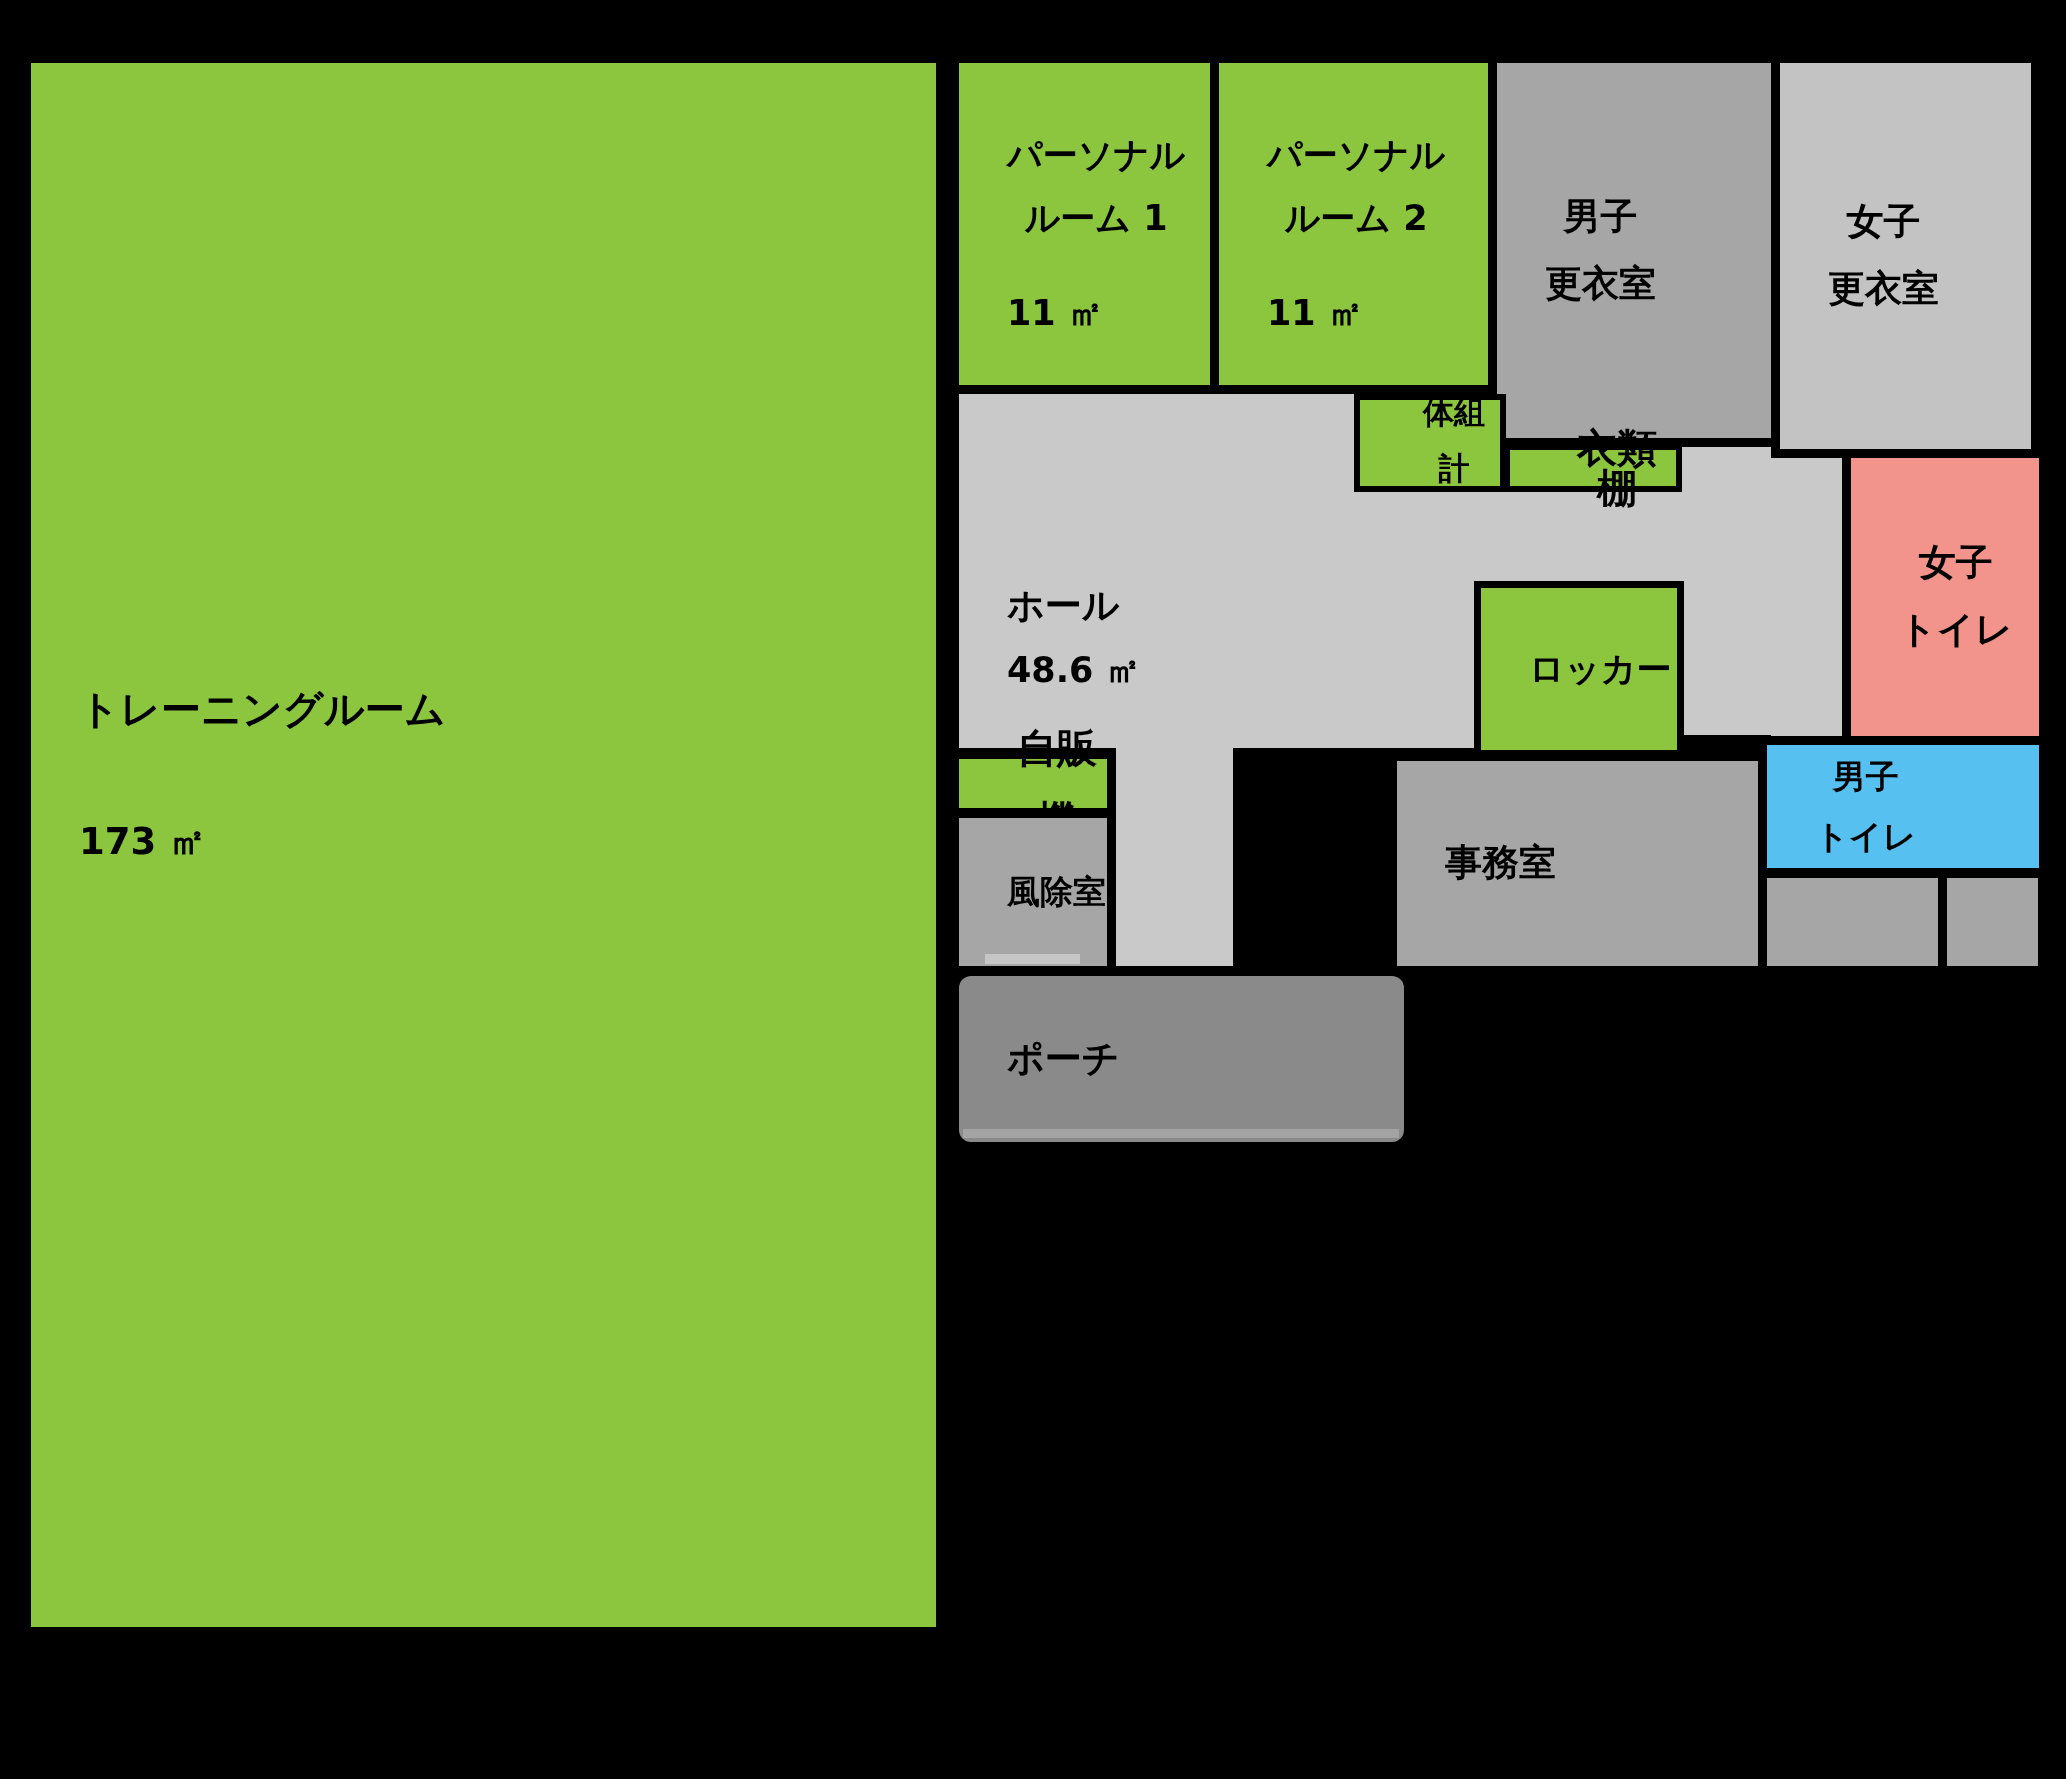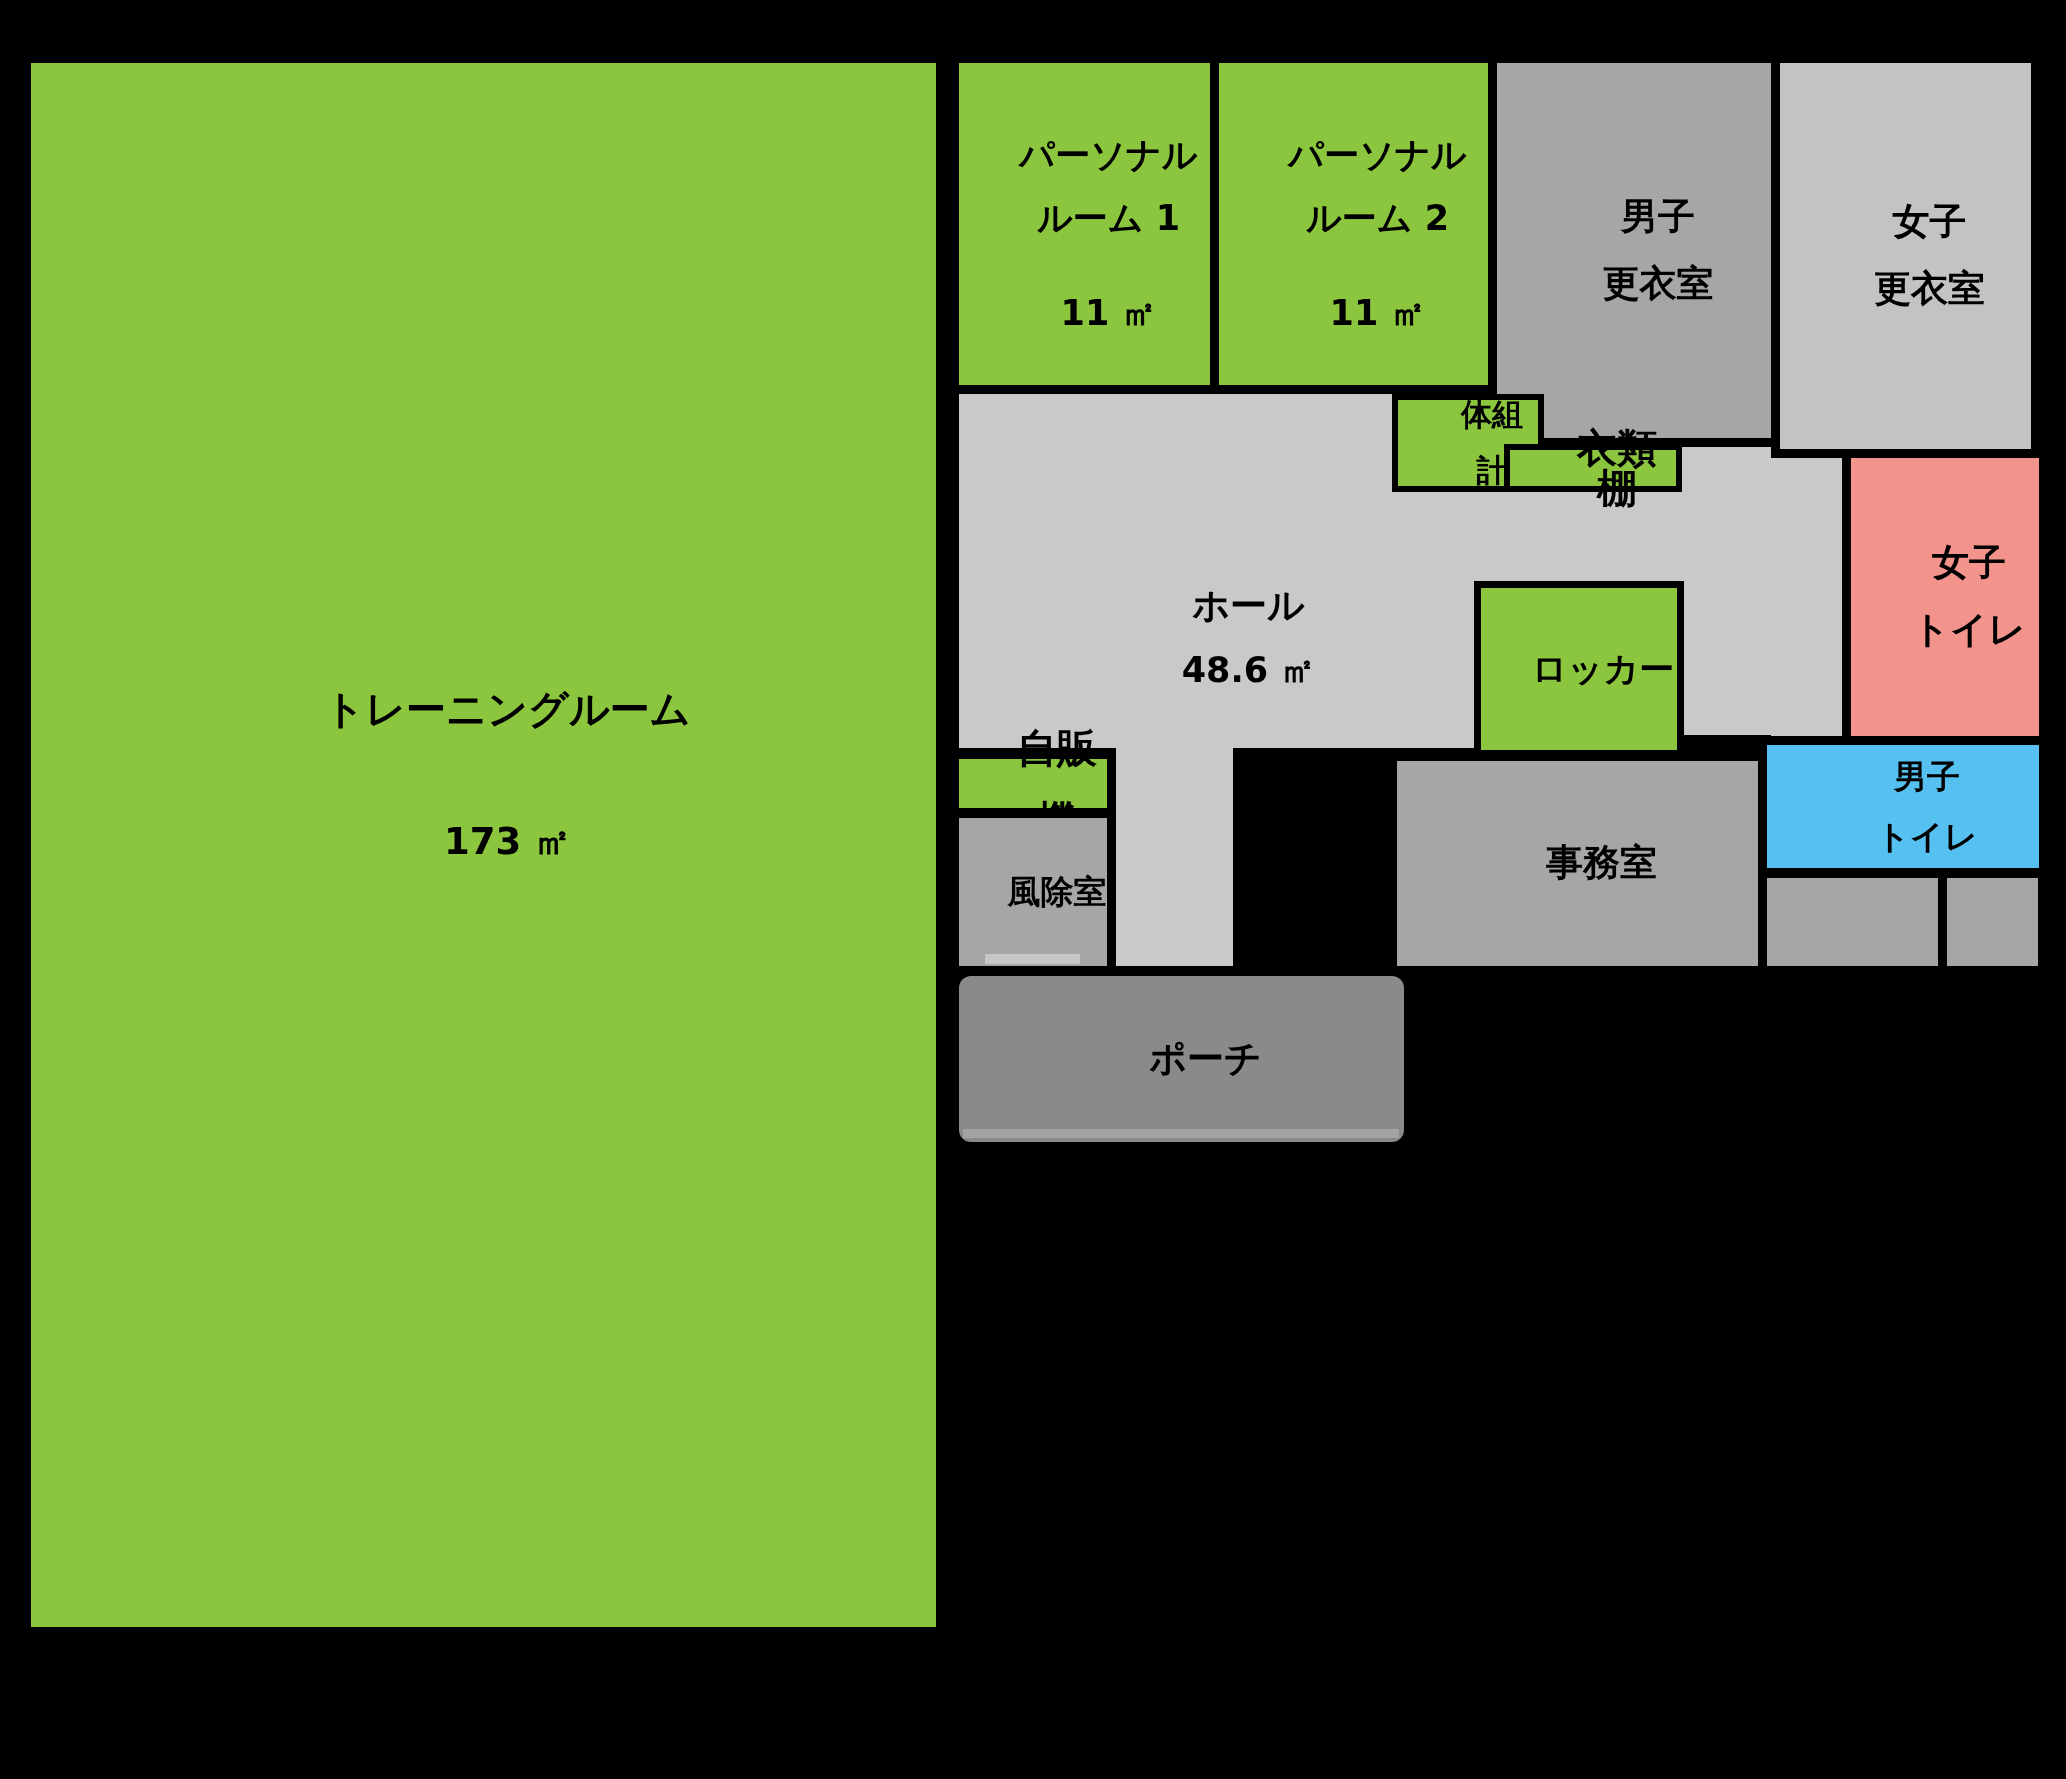--- a/index.html
+++ b/index.html
@@ -10,21 +10,21 @@
     background:#000000;
     font-family:"DejaVu Sans","Liberation Sans",sans-serif;
     font-weight:bold;
     color:#000000;
     overflow:hidden;
   }
   .room {
     position:absolute;
     display:flex;
     flex-direction:column;
-    align-items:center;
+    align-items:flex-start;
     justify-content:center;
     padding-left:48px;
   }
   .shape { position:absolute; }
   .lbl {
     white-space:pre-line;
     text-align:center;
     font-size:37px;
     line-height:1.8;
   }
@@ -113,21 +113,21 @@
   </div>
 
   <div class="room c-porch" style="left:959px; top:976px; width:445px; height:166px;border-radius:12px;">
     <div class="lbl">ポーチ</div>
     <div class="shape" style="left:4.2px; bottom:4.2px; width:436px; height:8.5px; background:#A3A3A3;"></div>
   </div>
 
   <div class="shape c-gray" style="left:1767px; top:878px; width:171px; height:88px;"></div>
   <div class="shape c-gray" style="left:1947px; top:878px; width:91px; height:88px;"></div>
 
-  <div class="room c-green fixture-thin" style="left:1392px; top:394px; width:152px; height:98px;">
+  <div class="room c-green fixture-thin" style="left:1354px; top:394px; width:152px; height:98px;font-family:Liberation Mono, monospace;">
     <div class="lbl fs58">体組計</div>
   </div>
 
   <div class="room c-green fixture-thin" style="left:1504px; top:444px; width:178px; height:48px;">
     <div class="lbl fs56" style="line-height:1;">衣類棚</div>
   </div>
 
   <div class="room c-green fixture" style="left:1474px; top:581px; width:210px; height:176px;">
     <div class="lbl fs66">ロッカー</div>
   </div>

